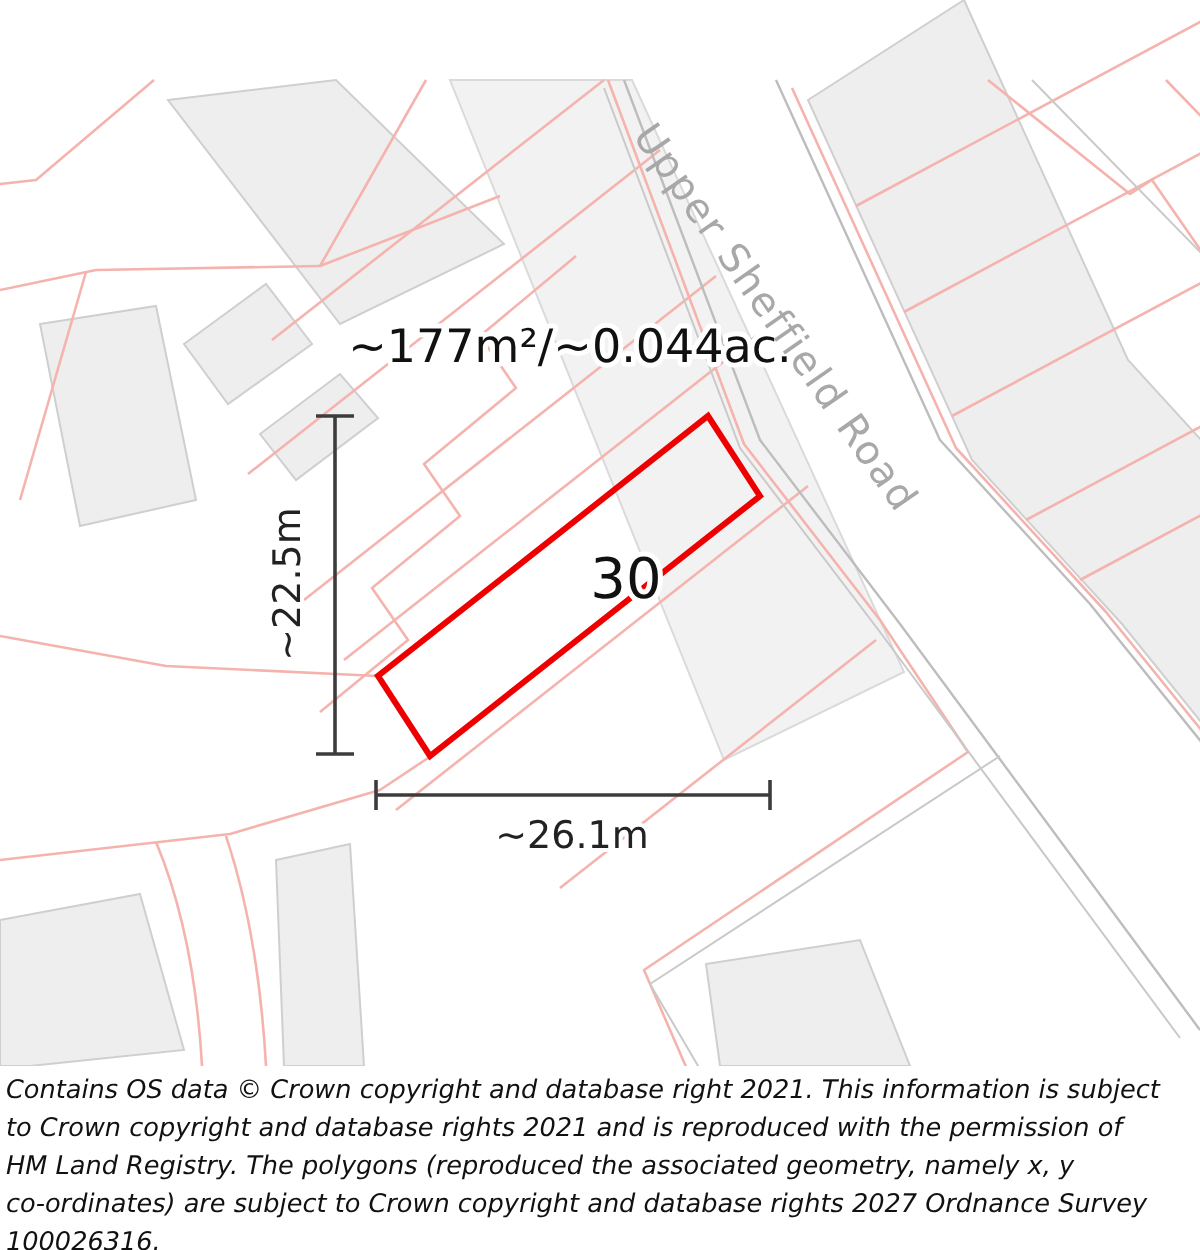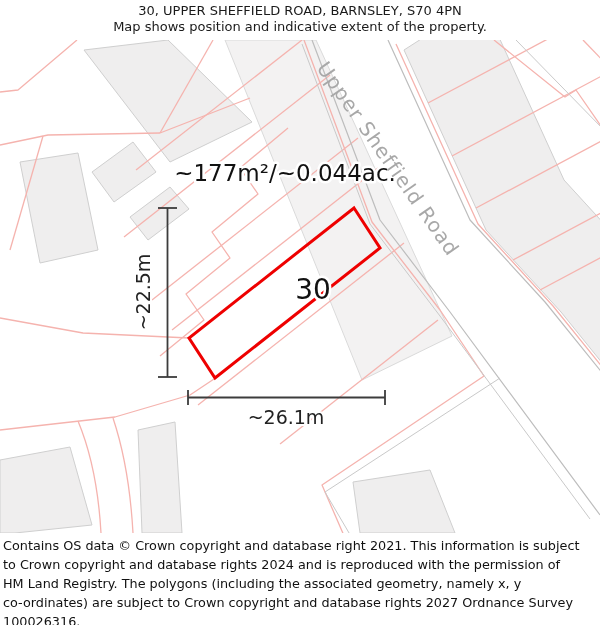--- a/index.html
+++ b/index.html
@@ -31,33 +31,29 @@
     stroke-linejoin:round;font-family:"DejaVu Sans",sans-serif;
   }
   .roadlabel{
     fill:#a8a8a8;font-size:20px;letter-spacing:1px;
     font-family:"DejaVu Sans",sans-serif;
   }
   
   #footer{
     position:absolute;left:0;top:533px;width:600px;height:92px;
     background:#fff;z-index:3;color:#111;
-    font-size:12.8px;line-height:19px;padding:3px 2px 12px 3px;box-sizing:border-box;
+    font-size:12.8px;line-height:19px;padding:3px 2px 12px 3px;box-sizing:border-box;font-style:italic;
   }
   #footer .fl{white-space:nowrap;}
 </style>
 </head>
 <body>
 
 <div id="stage">
 
-  <div id="header">
-    <div class="t1">30, UPPER SHEFFIELD ROAD, BARNSLEY, S70 4PN</div>
-    <div class="t2">Map shows position and indicative extent of the property.</div>
-  </div>
 
   <svg id="map" viewBox="0 0 600 625" xmlns="http://www.w3.org/2000/svg">
 
     <g>
       <path class="band" d="M225,40 L316,40 L452,336 L362,380 Z"></path>
     </g>
 
     <g>
       <path class="bldg" d="M404,50 L486,230 L561,312 L628,395 L706,345 L639,262 L564,180 L482,0 Z"></path>
       <path class="bldg" d="M84,50 L168,40 L252,122 L170,162 Z"></path>
@@ -120,19 +116,19 @@
 
     <text class="maplabel" x="285" y="181" font-size="23" text-anchor="middle">~177m²/~0.044ac.</text>
     <text class="maplabel" x="313" y="299" font-size="28" text-anchor="middle">30</text>
     <text class="dimlabel" x="286" y="424" text-anchor="middle">~26.1m</text>
     <text class="dimlabel" text-anchor="middle" transform="translate(150,292) rotate(-90)">~22.5m</text>
     <text class="roadlabel" transform="translate(316,68) rotate(55)">Upper Sheffield Road</text>
   </svg>
 
   <div id="footer">
     <div class="fl">Contains OS data © Crown copyright and database right 2021. This information is subject</div>
-    <div class="fl">to Crown copyright and database rights 2024 and is reproduced with the permission of</div>
-    <div class="fl">HM Land Registry. The polygons (including the associated geometry, namely x, y</div>
+    <div class="fl">to Crown copyright and database rights 2021 and is reproduced with the permission of</div>
+    <div class="fl">HM Land Registry. The polygons (reproduced the associated geometry, namely x, y</div>
     <div class="fl">co-ordinates) are subject to Crown copyright and database rights 2027 Ordnance Survey</div>
     <div class="fl">100026316.</div>
   </div>
 
 </div>
 
 </body></html>

